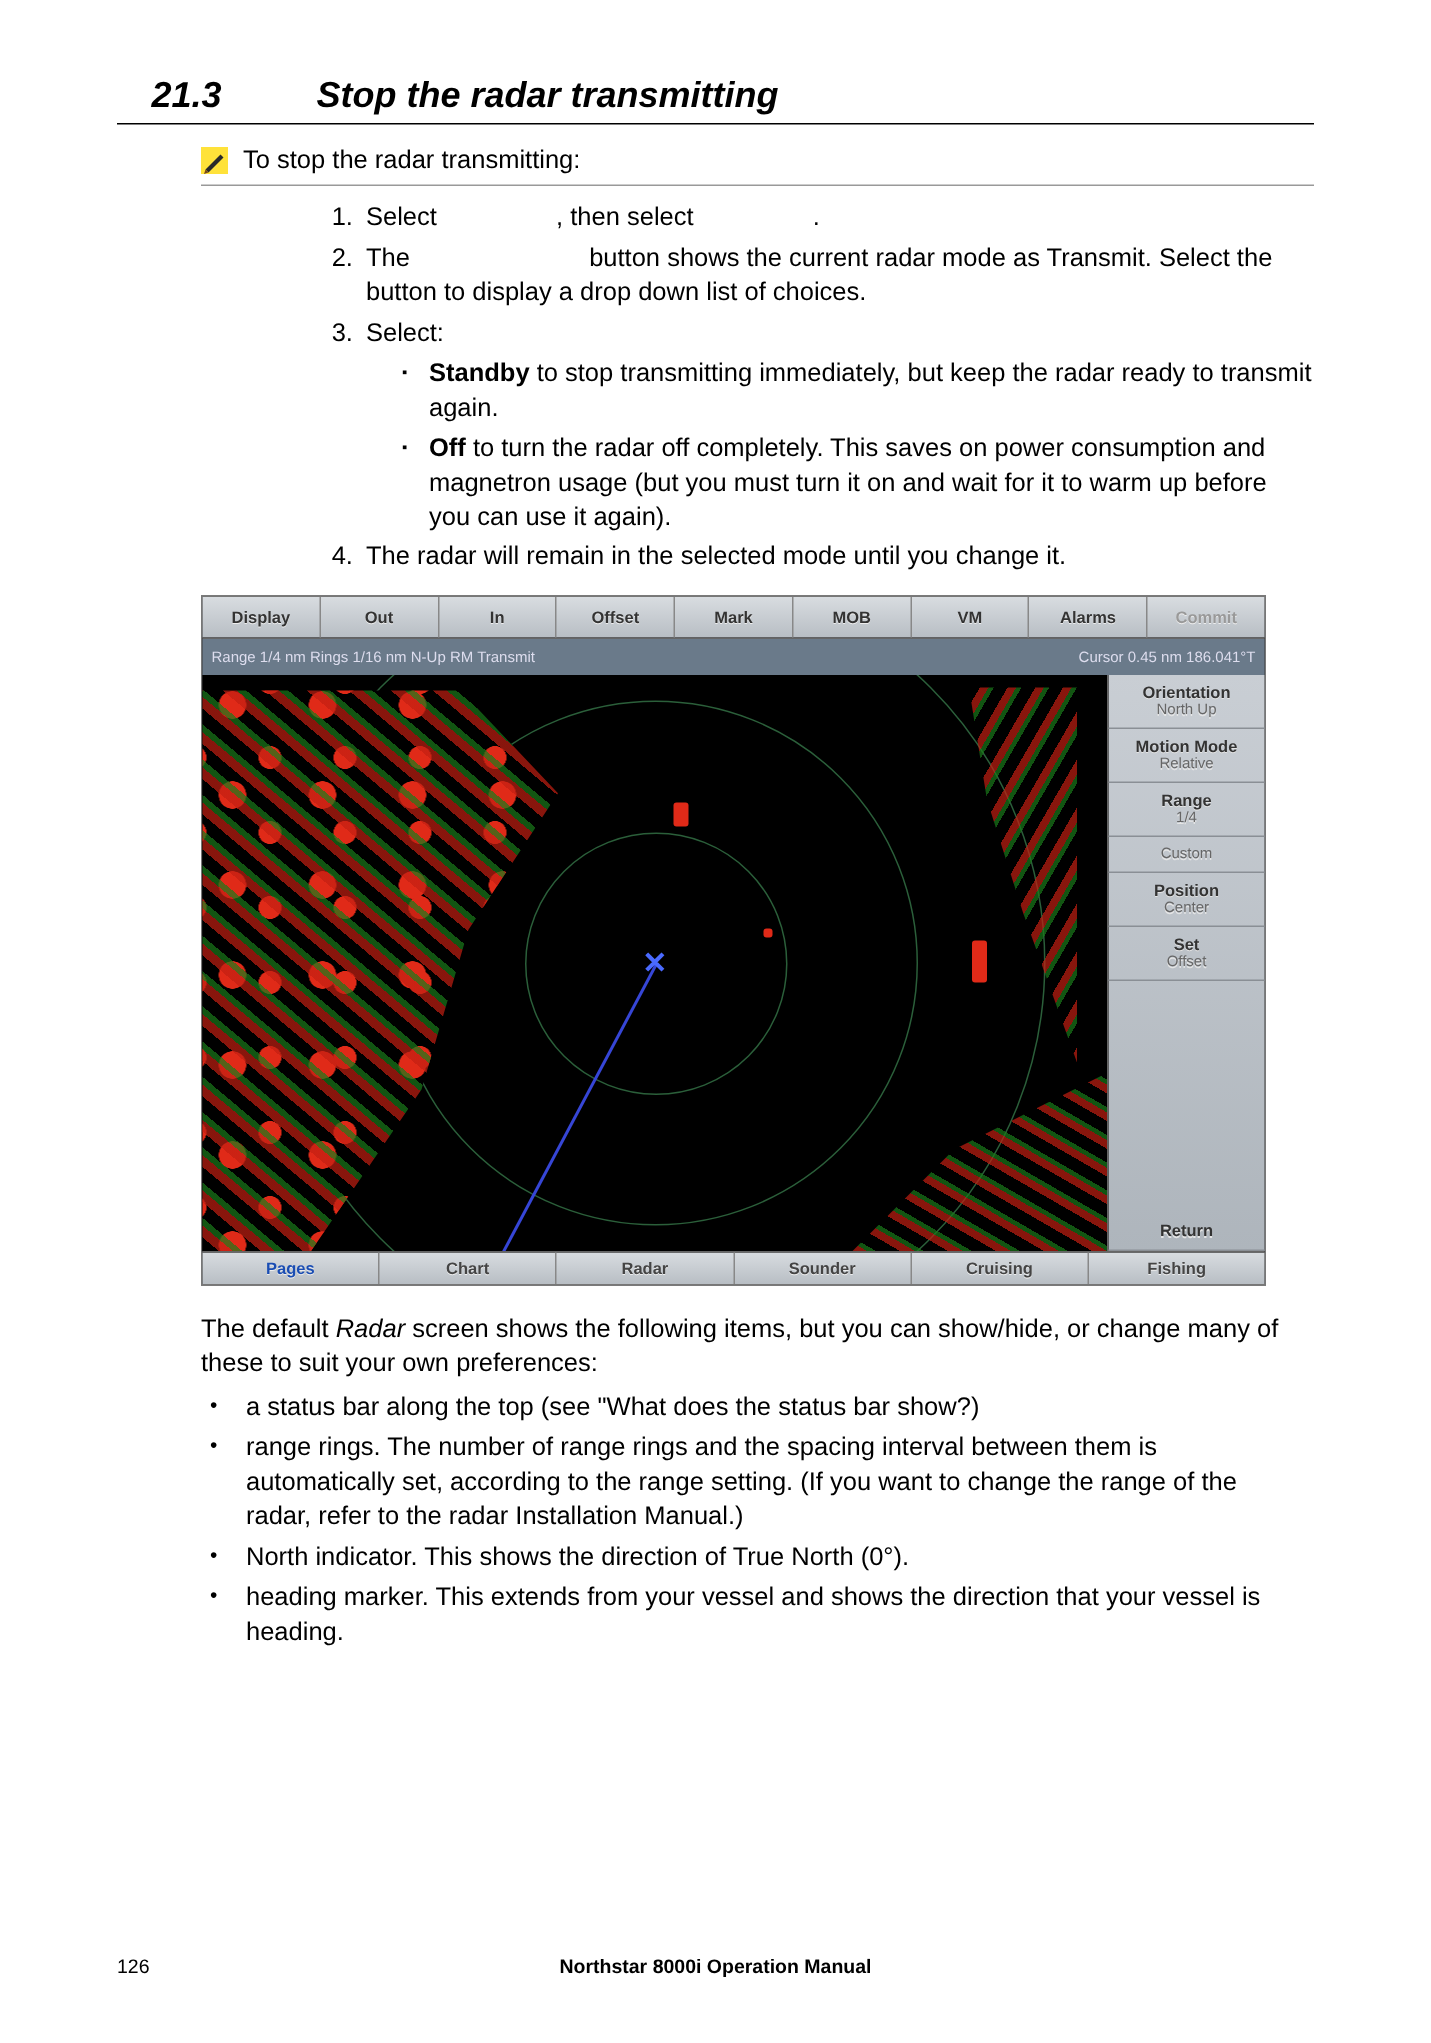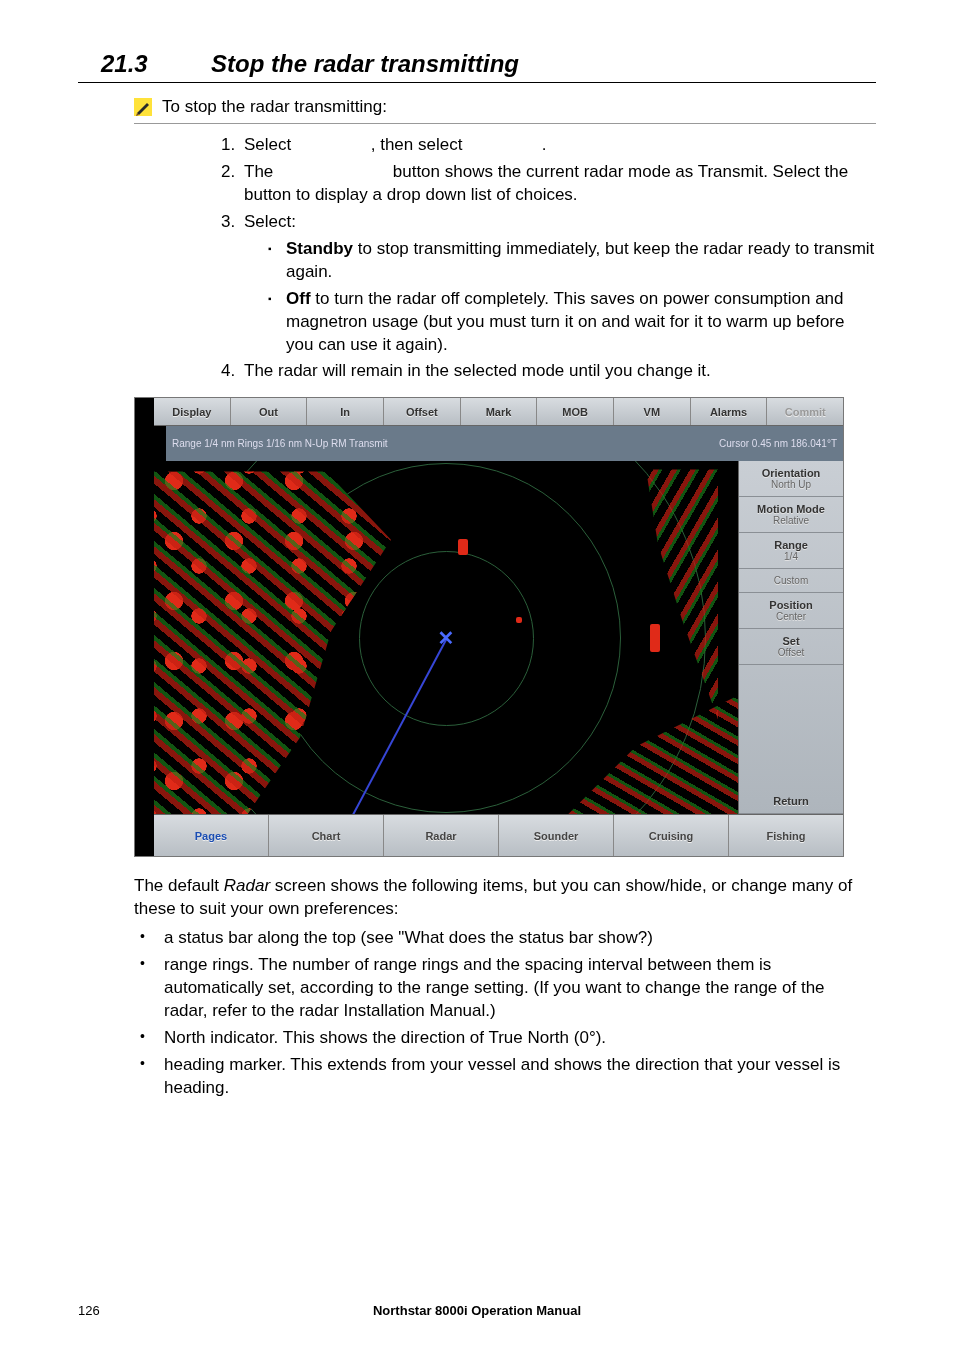--- a/index.html
+++ b/index.html
@@ -14,25 +14,25 @@
   .pencil svg { display: block; }
   .proc-title { font-size: 17px; }
   .steps { margin-left: 80px; font-size: 17px; line-height: 1.35; }
   .steps ol { list-style: decimal; padding-left: 26px; }
   .steps ol > li { margin-bottom: 4px; padding-left: 4px; }
   .bullets { list-style: none; margin: 4px 0 4px 24px; }
   .bullets li { position: relative; padding-left: 18px; margin-bottom: 4px; }
   .bullets li::before { content: "▪"; position: absolute; left: 0; top: 0; font-size: 10px; line-height: 22px; }
   .gap-top { margin-top: 34px; }
   .screenshot-wrap { margin: 14px 0 18px 56px; width: 710px; }
-  .shot { width: 710px; height: 460px; border: 1px solid #777; background: #000; display: flex; flex-direction: column; font-family: Arial, sans-serif; padding-left: 19px; }
+  .shot { width: 710px; height: 460px; border: 1px solid #777; background: #000; display: flex; flex-direction: column; font-family: Arial, sans-serif; }
   .topbar { height: 28px; background: linear-gradient(#d8dce0, #b8bec4); display: flex; border-bottom: 1px solid #666; }
   .topbtn { flex: 1; border-right: 1px solid #888; font-size: 11px; font-weight: 700; color: #333; display: flex; align-items: center; justify-content: center; text-shadow: 0 1px 0 #eee; }
   .topbtn:last-child { border-right: none; color: #999; }
-  .statusbar { height: 35px; background: #6a7a8a; color: #dde; font-size: 10px; display: flex; align-items: center; padding: 0 6px; justify-content: space-between; margin-left: 12px; }
+  .statusbar { height: 24px; background: #6a7a8a; color: #dde; font-size: 10px; display: flex; align-items: center; padding: 0 6px; justify-content: space-between; }
   .middle { flex: 1; display: flex; min-height: 0; }
   .radar-area { flex: 1; position: relative; overflow: hidden; background: #000; }
   .ring { position: absolute; border: 1px solid #2b5f3a; border-radius: 50%; }
   .r1 { width: 520px; height: 520px; left: calc(50% - 260px); top: calc(50% - 260px); }
   .r2 { width: 350px; height: 350px; left: calc(50% - 175px); top: calc(50% - 175px); }
   .r3 { width: 175px; height: 175px; left: calc(50% - 87px); top: calc(50% - 87px); }
   .heading-line { position: absolute; width: 2px; height: 260px; background: #3646d6; left: 50%; top: 50%; transform-origin: top center; transform: rotate(28deg); }
   .boat { position: absolute; left: 50%; top: 50%; transform: translate(-50%,-50%); color: #4a6aff; font-size: 20px; font-weight: 700; }
   .land1 { position: absolute; left: -10px; top: 10px; width: 260px; height: 380px; background:
     radial-gradient(closest-side, #e02a18 30%, transparent 31%) 60px 40px/60px 60px,
@@ -45,21 +45,21 @@
   .land3::after { content:""; position:absolute; inset:0; background: repeating-linear-gradient(30deg, #c31f12 0 5px, #1a7a1a 5px 8px, transparent 8px 16px); opacity:0.7; clip-path: polygon(100% 100%, 0 100%, 40% 60%, 100% 30%); }
   .blip { position: absolute; width: 14px; height: 14px; background: #e02a18; border-radius: 2px; }
   .b1 { left: 52%; top: 22%; width: 10px; height: 16px; }
   .b2 { left: 62%; top: 44%; width: 6px; height: 6px; }
   .b3 { left: 85%; top: 46%; width: 10px; height: 28px; }
   .sidepanel { width: 105px; background: linear-gradient(#c9ced4,#aeb5bc); border-left: 1px solid #666; display: flex; flex-direction: column; }
   .sidebtn { flex: 0 0 auto; border-bottom: 1px solid #8a8f95; padding: 6px 4px; text-align: center; color: #333; text-shadow: 0 1px 0 #e5e5e5; }
   .sidebtn .t1 { font-size: 11px; font-weight: 700; display: block; }
   .sidebtn .t2 { font-size: 10px; color: #666; display: block; }
   .sidegap { flex: 1; }
-  .botbar { height: 42px; background: linear-gradient(#d8dce0,#b8bec4); display: flex; border-top: 1px solid #666; }
+  .botbar { height: 22px; background: linear-gradient(#d8dce0,#b8bec4); display: flex; border-top: 1px solid #666; }
   .botbtn { flex: 1; border-right: 1px solid #888; font-size: 11px; font-weight: 700; color: #444; display: flex; align-items: center; justify-content: center; text-shadow: 0 1px 0 #eee; }
   .botbtn.active { color: #1a4db3; }
   .botbtn:last-child { border-right: none; }
   .body-text { margin-left: 56px; margin-right: 20px; font-size: 17px; line-height: 1.35; }
   .body-text p { margin-bottom: 6px; }
   .dot-list { list-style: none; margin-top: 4px; }
   .dot-list li { position: relative; padding-left: 30px; margin-bottom: 4px; }
   .dot-list li::before { content: "•"; position: absolute; left: 6px; top: 0; font-size: 14px; }
   .ital { font-style: italic; }
   .footer { position: absolute; bottom: 44px; left: 78px; right: 78px; display: flex; align-items: baseline; font-size: 13px; }

